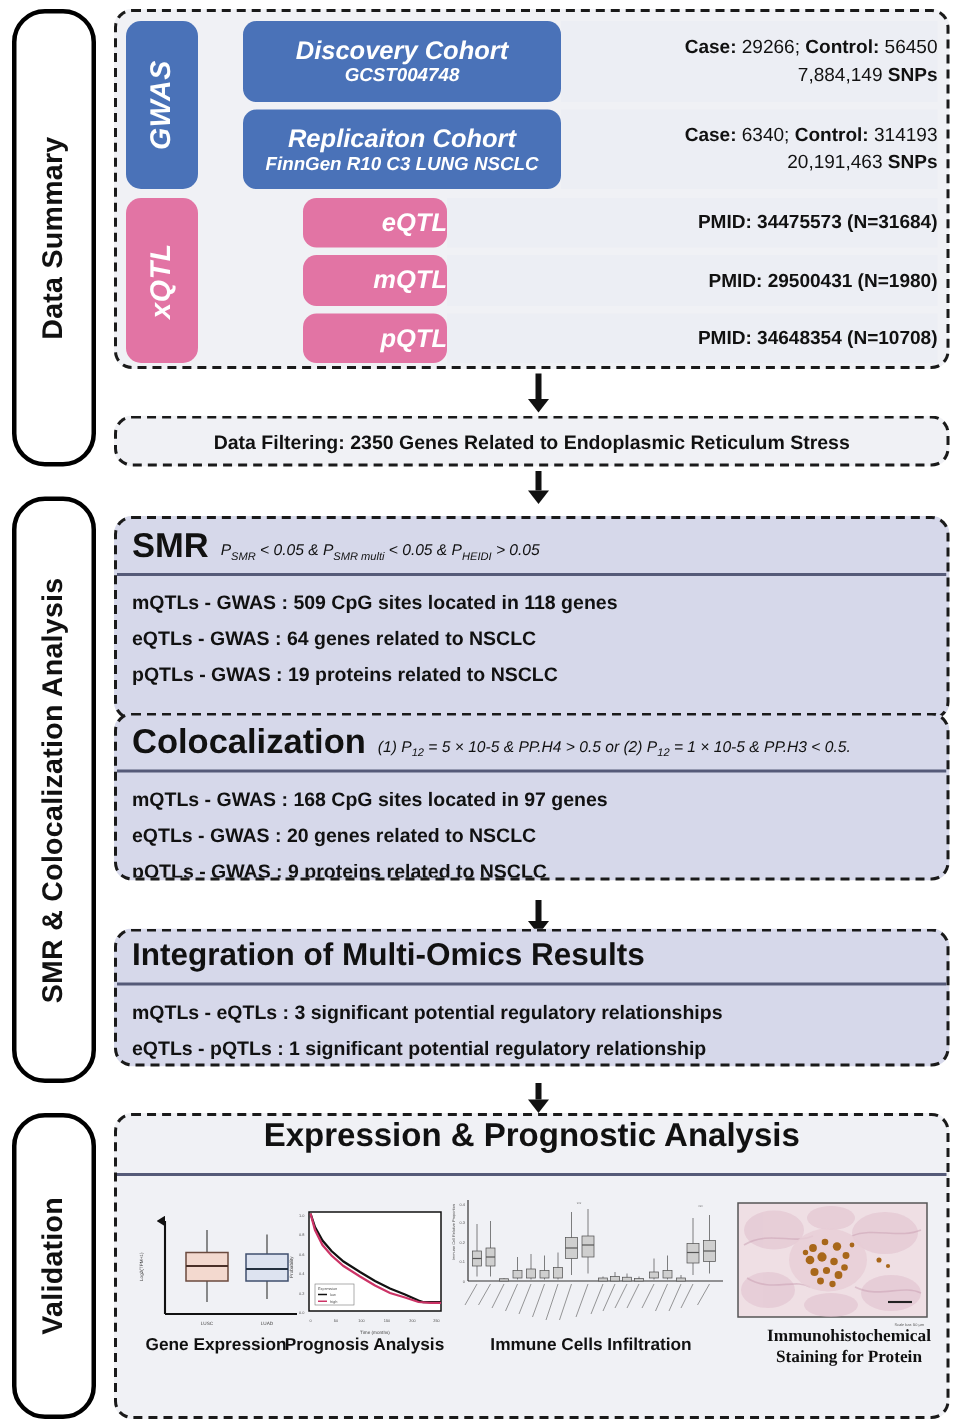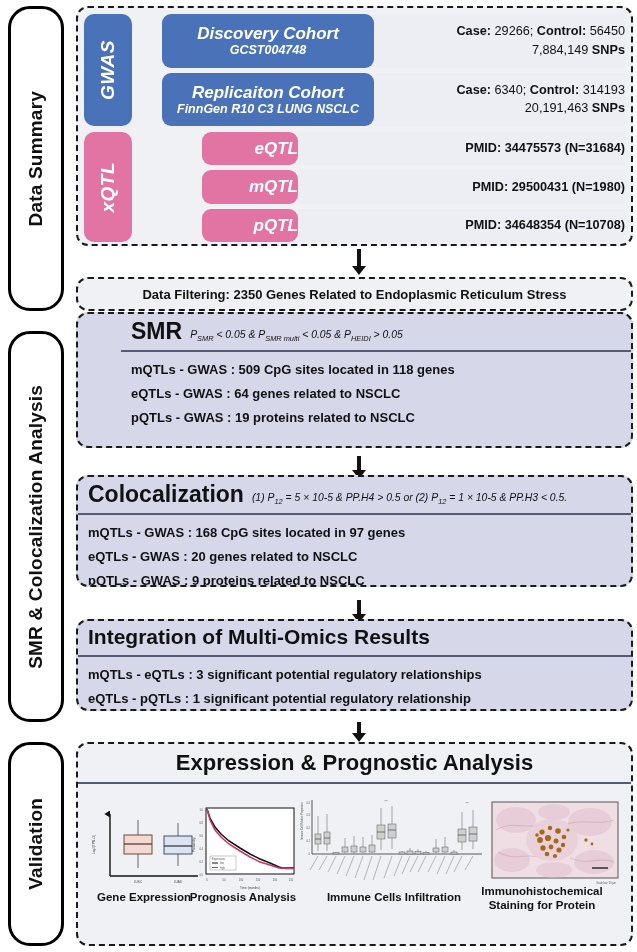--- a/index.html
+++ b/index.html
@@ -126,30 +126,30 @@
   }
   .card-title { font-size: 23px; font-weight:bold; color:#111; white-space:nowrap; }
   .card-formula {
     font-size: 10.4px; font-style:italic; font-weight:normal; color:#111;
     white-space:nowrap; overflow:hidden; position:relative; top:-1px;
   }
   .card-formula sub { font-size: 7.4px; }
   .card-body { padding: 6px 10px 6px 10px; display:flex; flex-direction:column; }
   .card-line { font-size: 13px; font-weight:bold; color:#111; line-height: 1.85; }
 
-  #card-smr   { top: 312px; height: 136px; padding-left: 43px; }
+  #card-smr   { top: 344px; height: 136px; }
   #card-coloc { top: 475px; height: 112px; }
   #card-integ { top: 619px; height: 92px; }
   #card-integ .card-title { font-size: 21px; }
   #card-integ .card-head { padding-bottom:6px; }
 
   
   #valid-head {
     position:absolute; left:0; right:0; top:0; height:40px;
-    display:flex; align-items:center; justify-content:center;
+    display:flex; justify-content:center;
     border-bottom:2px solid #555a78;
   }
   #valid-head .t { font-size:22px; font-weight:bold; color:#111; }
 
   .figs { position:absolute; left:0; right:0; top:42px; bottom:0; }
   .fig { position:absolute; }
   .fig-cap {
     position:absolute; text-align:center; font-size:11.5px;
     font-weight:bold; color:#111; line-height:1.25;
   }
@@ -517,18 +517,18 @@
             <circle cx="65" cy="56" r="2.1"></circle>
               <circle cx="47" cy="35" r="1.8"></circle>
             <circle cx="78" cy="30" r="1.6"></circle>
               <circle cx="96" cy="40" r="1.7"></circle>
             <circle cx="102" cy="44" r="1.4"></circle>
           </g>
           <line x1="102" y1="68" x2="118" y2="68" stroke="#222" stroke-width="1.4"></line>
           <text x="126" y="84" class="tiny2" text-anchor="end" fill="#333">Scale bar: 50 µm</text>
         </svg>
       </div>
-      <div class="fig-cap" style="left:392px; top:98px; width:144px; white-space:pre-line;">Immunohistochemical
+      <div class="fig-cap" style="left:416px; top:98px; width:144px; white-space:pre-line;font-family:Liberation Serif, serif;">Immunohistochemical
 Staining for Protein</div>
 
     </div>
   </div>
 </div>
 
 </body></html>

